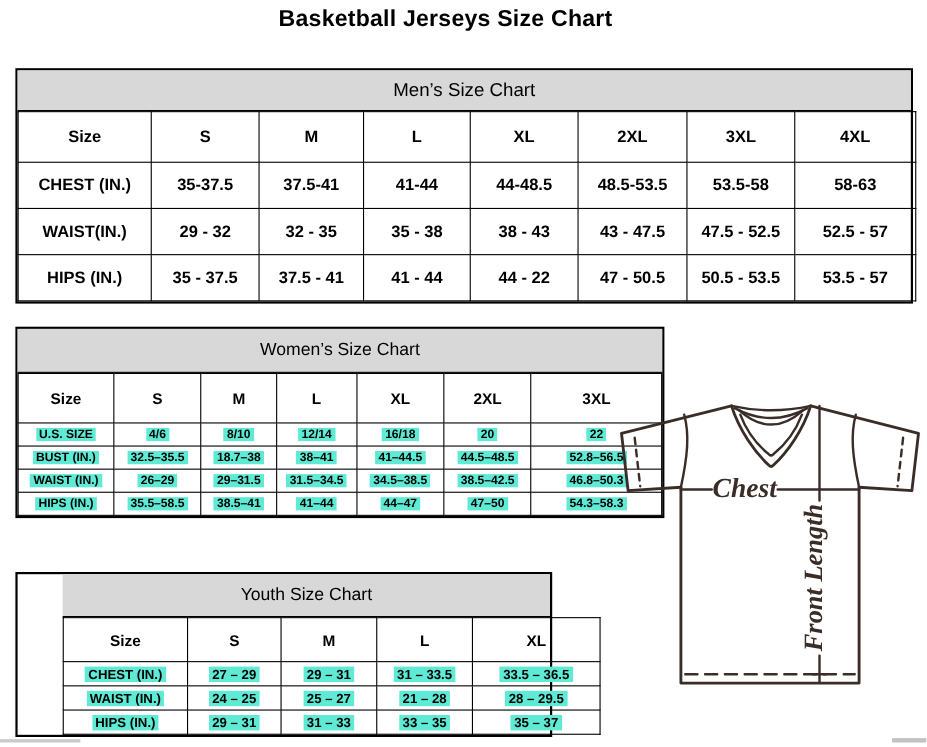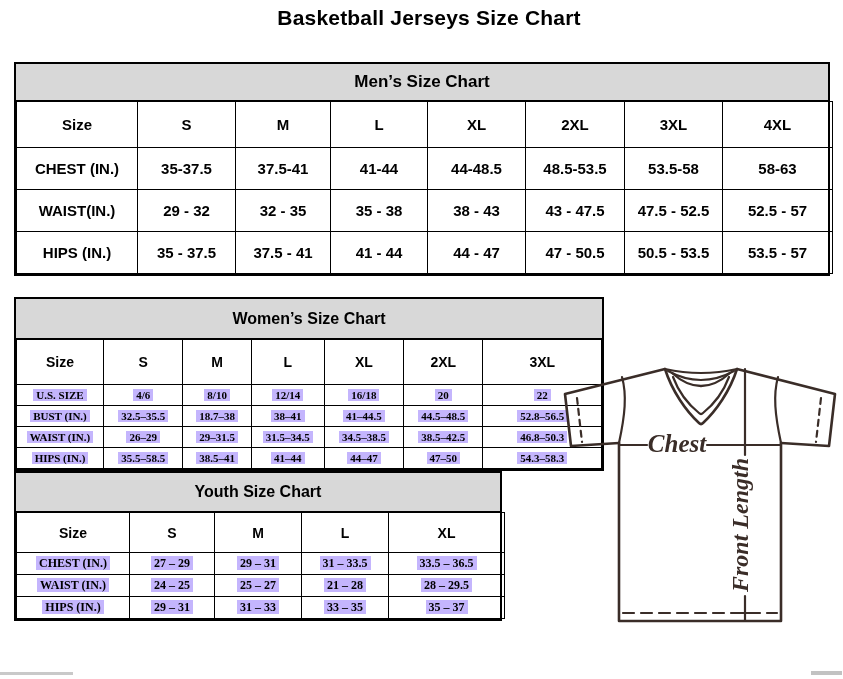--- a/index.html
+++ b/index.html
@@ -7,31 +7,31 @@
     --jersey-line:#3a2d28;
   }
   *{margin:0;padding:0;box-sizing:border-box;}
   html,body{background:#fff;}
   body{
     width:843px;height:679px;position:relative;overflow:hidden;
     font-family:"Liberation Sans","DejaVu Sans",sans-serif;color:#000;
   }
   .page-title{
     position:absolute;top:6px;left:0;width:810px;text-align:center;
-    font-size:21px;font-weight:bold;letter-spacing:0.2px;margin-left:24px;
+    font-size:21px;font-weight:bold;letter-spacing:0.2px;
   }
   .chart-section{position:absolute;border:2px solid #000;background:#fff;}
   .band{
     background:var(--header-bg);border-bottom:1px solid #000;
     display:flex;align-items:center;justify-content:center;
-    font-weight:bold;
+    font-weight:normal;
   }
   .mens-section{left:14px;top:62px;width:816px;}
   .womens-section{left:14px;top:297px;width:590px;}
-  .youth-section{left:14px;top:471px;width:488px;}
+  .youth-section{left:14px;top:520px;width:488px;padding-left:41px;}
   .mens-section .band{height:37px;font-size:17px;}
   .womens-section .band{height:40px;font-size:16px;}
   .youth-section .band{height:39px;font-size:16px;}
   table{border-collapse:collapse;width:100%;table-layout:fixed;}
   th,td{
     border:1px solid #000;text-align:center;vertical-align:middle;
     font-weight:bold;padding:0;overflow:hidden;white-space:nowrap;
   }
   .mens-section thead tr{height:46px;}
   .mens-section tbody tr{height:42px;}
@@ -41,21 +41,21 @@
   .womens-section thead th{font-size:14px;}
   .womens-section tbody th{font-size:11px;}
   .womens-section tbody td{font-size:11px;}
   .youth-section thead tr{height:40px;}
   .youth-section tbody tr{height:22px;}
   .youth-section thead th{font-size:14px;}
   .youth-section tbody th{font-size:12px;}
   .youth-section tbody td{font-size:12px;}
   
   .womens-section tbody .hl,.youth-section tbody .hl{
-    background:#c4b5fd;padding:0 3px;font-family:Liberation Serif, serif;
+    background:#5eead4;padding:0 3px;
   }
   .jersey-wrap{position:absolute;left:555px;top:351px;width:288px;height:328px;}
   .jersey-wrap svg{display:block;width:100%;height:100%;}
   .jersey-stroke{fill:none;stroke:var(--jersey-line);stroke-width:2.6;stroke-linejoin:round;stroke-linecap:round;}
   .jersey-thin{fill:none;stroke:var(--jersey-line);stroke-width:2.2;stroke-linejoin:round;stroke-linecap:round;}
   .jersey-text{
     fill:var(--jersey-line);stroke:none;
     font-family:"Liberation Serif","DejaVu Serif",serif;
     font-style:italic;font-weight:bold;
   }
@@ -112,21 +112,21 @@
           <td><span class="hl">38 - 43</span></td>
           <td><span class="hl">43 - 47.5</span></td>
           <td><span class="hl">47.5 - 52.5</span></td>
           <td><span class="hl">52.5 - 57</span></td>
         </tr>
         <tr>
           <th><span class="hl">HIPS (IN.)</span></th>
           <td><span class="hl">35 - 37.5</span></td>
           <td><span class="hl">37.5 - 41</span></td>
           <td><span class="hl">41 - 44</span></td>
-          <td><span class="hl">44 - 47</span></td>
+          <td><span class="hl">44 - 22</span></td>
           <td><span class="hl">47 - 50.5</span></td>
           <td><span class="hl">50.5 - 53.5</span></td>
           <td><span class="hl">53.5 - 57</span></td>
         </tr>
       </tbody>
     </table>
 </section>
 
 <section class="chart-section womens-section">
   <div class="band">Women’s Size Chart</div>

